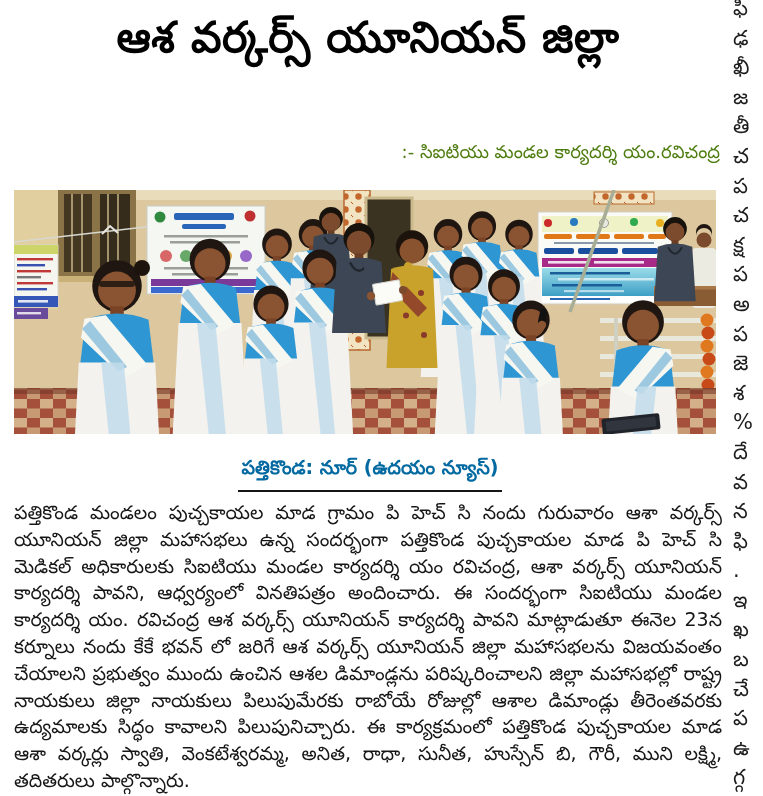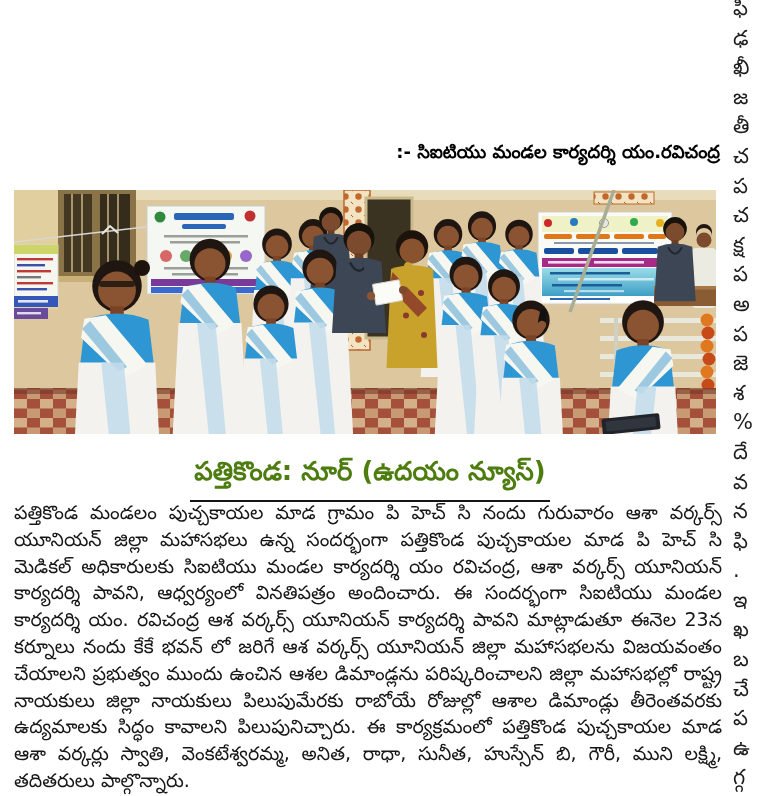--- a/index.html
+++ b/index.html
@@ -8,49 +8,50 @@
     background:#ffffff;color:#161616;
     font-family:"DejaVu Sans", sans-serif;
   }
   .headline{
     position:absolute;left:10px;top:6px;width:716px;
     text-align:center;font-weight:bold;color:#000;
     font-size:43px;line-height:62px;letter-spacing:0.5px;
   }
   .byline{
     position:absolute;right:43px;top:141px;
-    font-size:18px;font-weight:bold;color:#000000;
+    font-size:18px;font-weight:normal;color:#4d7c0f;
   }
   .photo-frame{
     position:absolute;left:14px;top:190px;width:702px;height:244px;
     background:#dcc79f;overflow:hidden;
   }
   .photo-frame svg{display:block;width:702px;height:244px;}
   .caption-row{
     position:absolute;left:0;top:456px;width:740px;text-align:center;
   }
   .caption-row span{
-    display:inline-block;font-size:26px;font-weight:bold;color:#4d7c0f;
+    display:inline-block;font-size:19px;font-weight:bold;color:#0369a1;
     padding:0 4px 7px 4px;border-bottom:2.5px solid #151515;
   }
   .body-text{
     position:absolute;left:14px;top:499px;width:708px;
     font-size:19px;line-height:26.8px;color:#161616;
     text-align:justify;
   }
   .edge-column{
     position:absolute;left:733px;top:-6px;width:60px;
     font-size:21px;color:#1d1d1d;
   }
   .edge-column div{height:29.6px;line-height:29.6px;white-space:pre;}
 </style>
 </head>
 <body>
 
 <div class="headline">
+  <div>ఆశ వర్కర్స్ యూనియన్ జిల్లా</div>
 </div>
 
 <div class="byline">:- సిఐటియు మండల కార్యదర్శి యం.రవిచంద్ర</div>
 
 <div class="photo-frame">
   <svg viewBox="0 0 702 244" preserveAspectRatio="none">
     <defs>
       <pattern id="orn" width="13" height="13" patternUnits="userSpaceOnUse">
         <rect width="13" height="13" fill="#f2e4c2"></rect>
         <circle cx="6.5" cy="6.5" r="3.2" fill="#c4672c"></circle>

